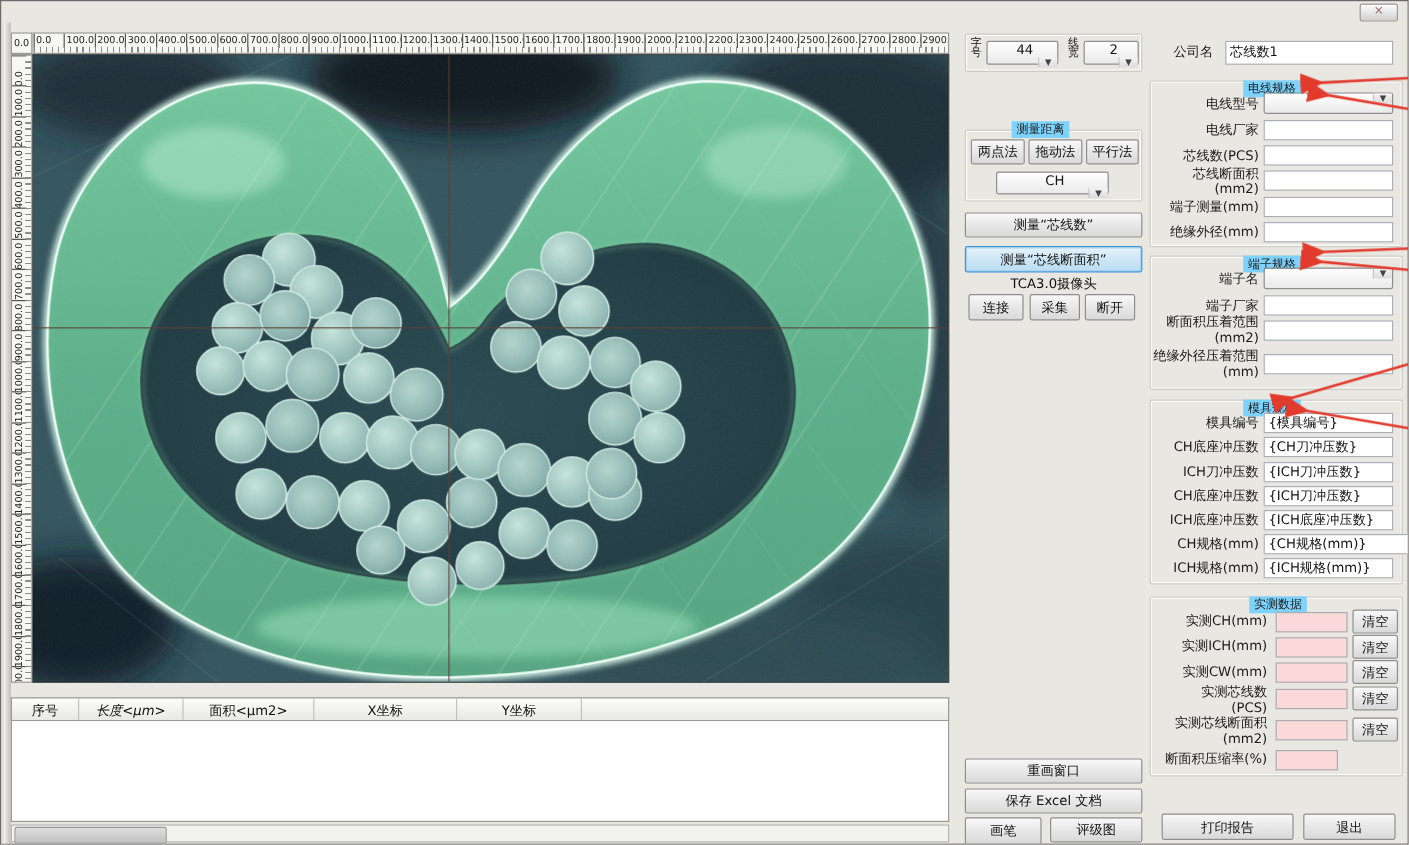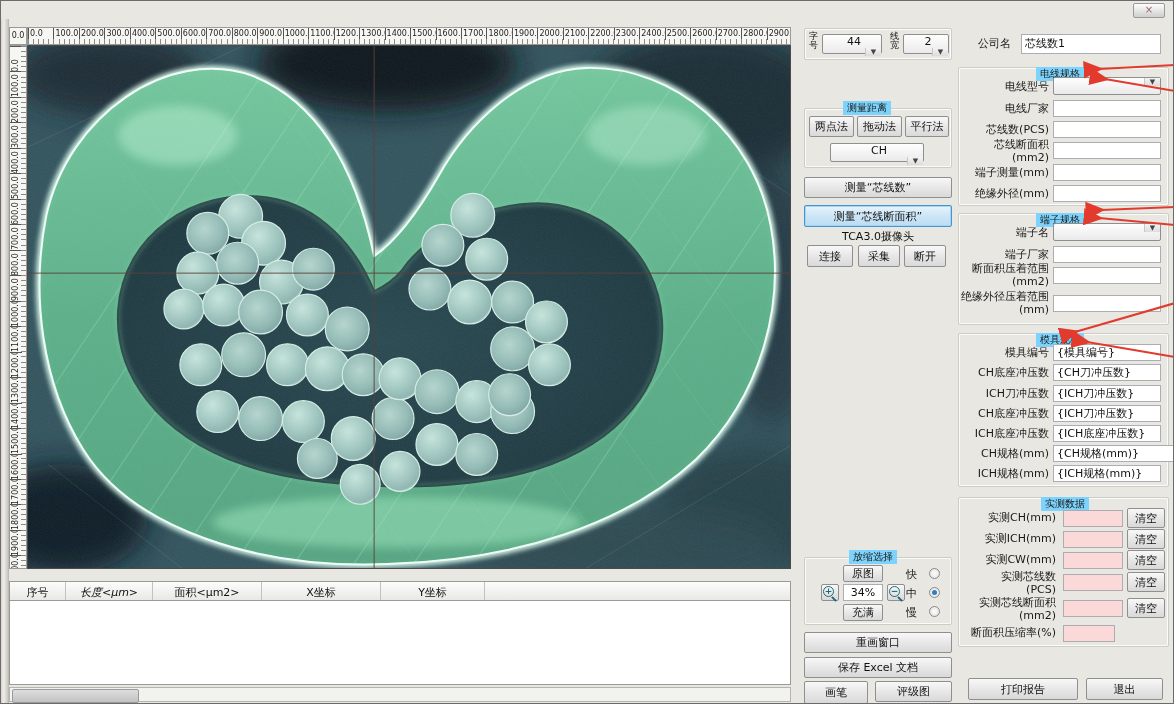--- a/index.html
+++ b/index.html
@@ -345,38 +345,20 @@
 
   <div class="abs btn" style="left:803px;top:176px;width:148px;height:21px;">测量“芯线数”</div>
   <div class="abs btn active" style="left:803px;top:204px;width:148px;height:22px;">测量“芯线断面积”</div>
 
   <div class="abs" style="left:803px;top:228px;width:148px;height:14px;text-align:center;">TCA3.0摄像头</div>
   <div class="abs btn" style="left:806px;top:244px;width:46px;height:22px;">连接</div>
   <div class="abs btn" style="left:857px;top:244px;width:42px;height:22px;">采集</div>
   <div class="abs btn" style="left:903px;top:244px;width:42px;height:22px;">断开</div>
 
 
-  <div class="abs grp" style="left:803px;top:556px;width:148px;height:68px;">
-    <span class="grptitle" style="left:44px;">放缩选择</span>
-    <div class="abs btn" style="left:38px;top:7px;width:40px;height:17px;">原图</div>
-    <div class="abs btn" style="left:16px;top:26px;width:18px;height:17px;">
-        <span class="mag"></span>
-      </div>
-    <div class="abs input" style="left:38px;top:26px;width:40px;height:17px;text-align:center;">34%</div>
-    <div class="abs btn" style="left:82px;top:26px;width:18px;height:17px;">
-        <span class="mag minus"></span>
-      </div>
-    <div class="abs btn" style="left:38px;top:46px;width:40px;height:17px;">充满</div>
-    <span class="abs" style="left:101px;top:9px;">快</span>
-    <div class="abs radio" style="left:124px;top:10px;"></div>
-    <span class="abs" style="left:101px;top:28px;">中</span>
-    <div class="abs radio on" style="left:124px;top:29px;"></div>
-    <span class="abs" style="left:101px;top:47px;">慢</span>
-    <div class="abs radio" style="left:124px;top:48px;"></div>
-  </div>
 
   <div class="abs btn" style="left:803px;top:631px;width:148px;height:21px;">重画窗口</div>
   <div class="abs btn" style="left:803px;top:656px;width:148px;height:21px;">保存 Excel 文档</div>
   <div class="abs btn" style="left:803px;top:680px;width:64px;height:23px;">画笔</div>
   <div class="abs btn" style="left:874px;top:680px;width:77px;height:21px;">评级图</div>
 
   <span class="abs lbl" style="left:960px;top:37px;width:50px;">公司名</span>
   <div class="abs input" style="left:1020px;top:33px;width:140px;height:20px;line-height:18px;">芯线数1</div>
 
   <div class="abs grp" style="left:957px;top:66px;width:211px;height:139px;"></div>

